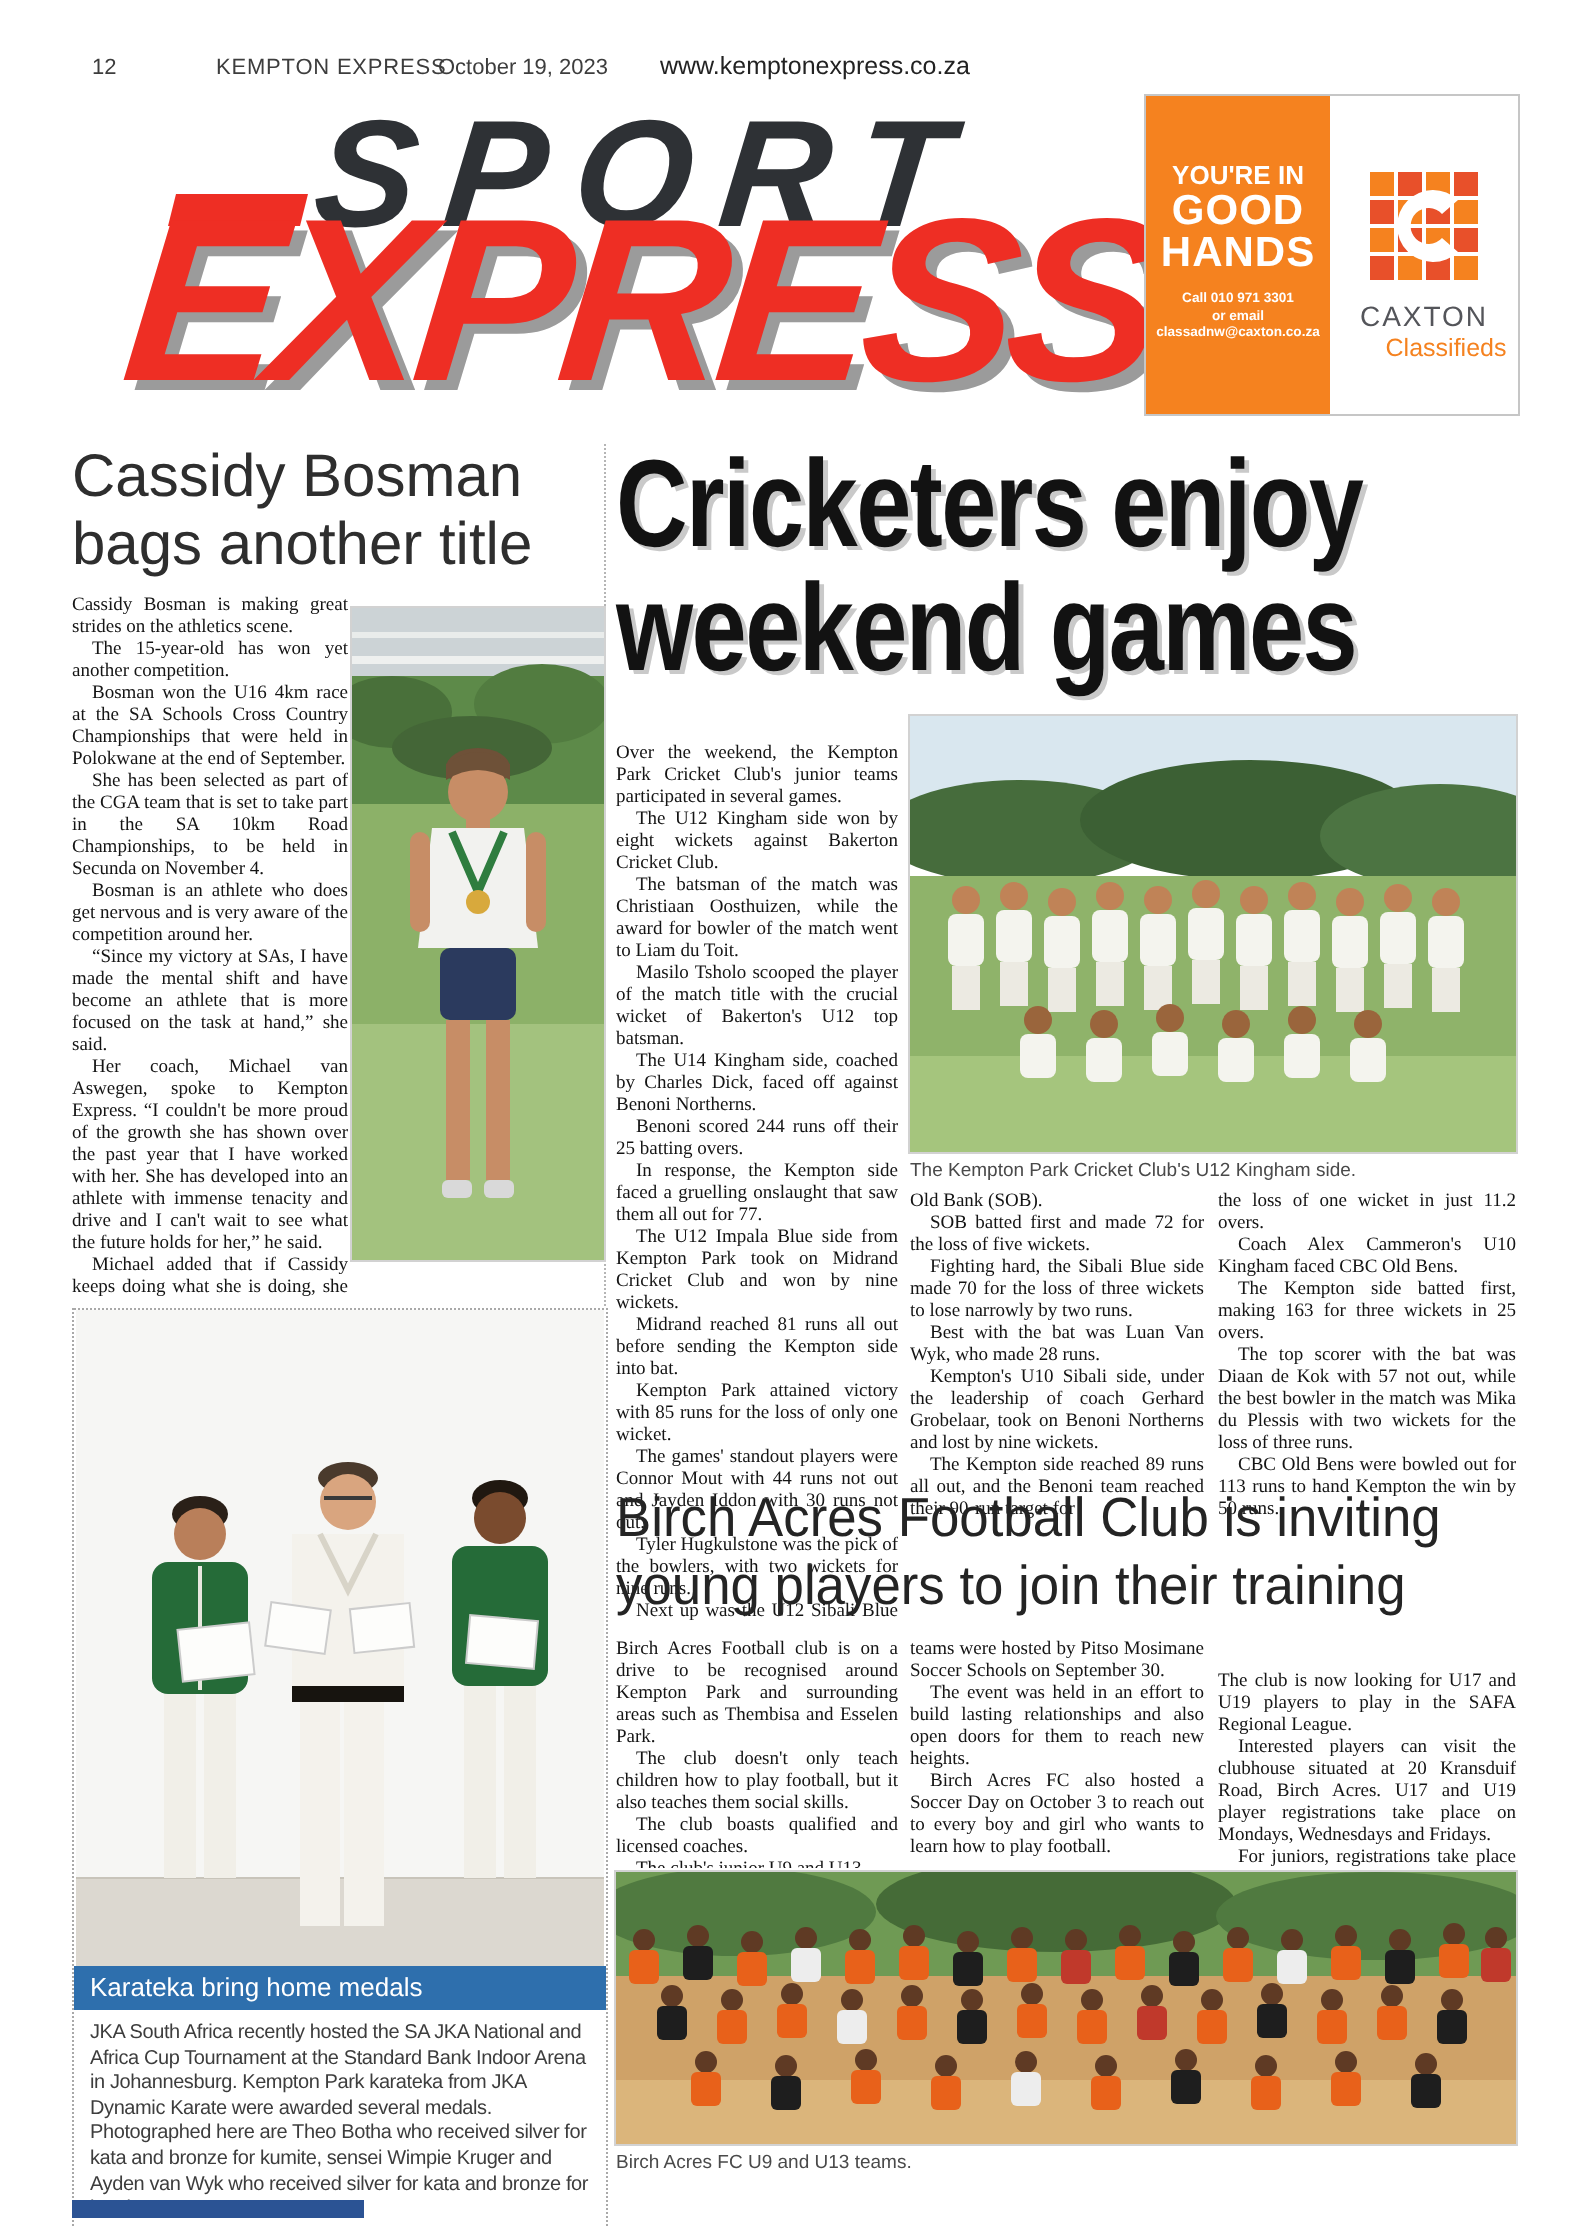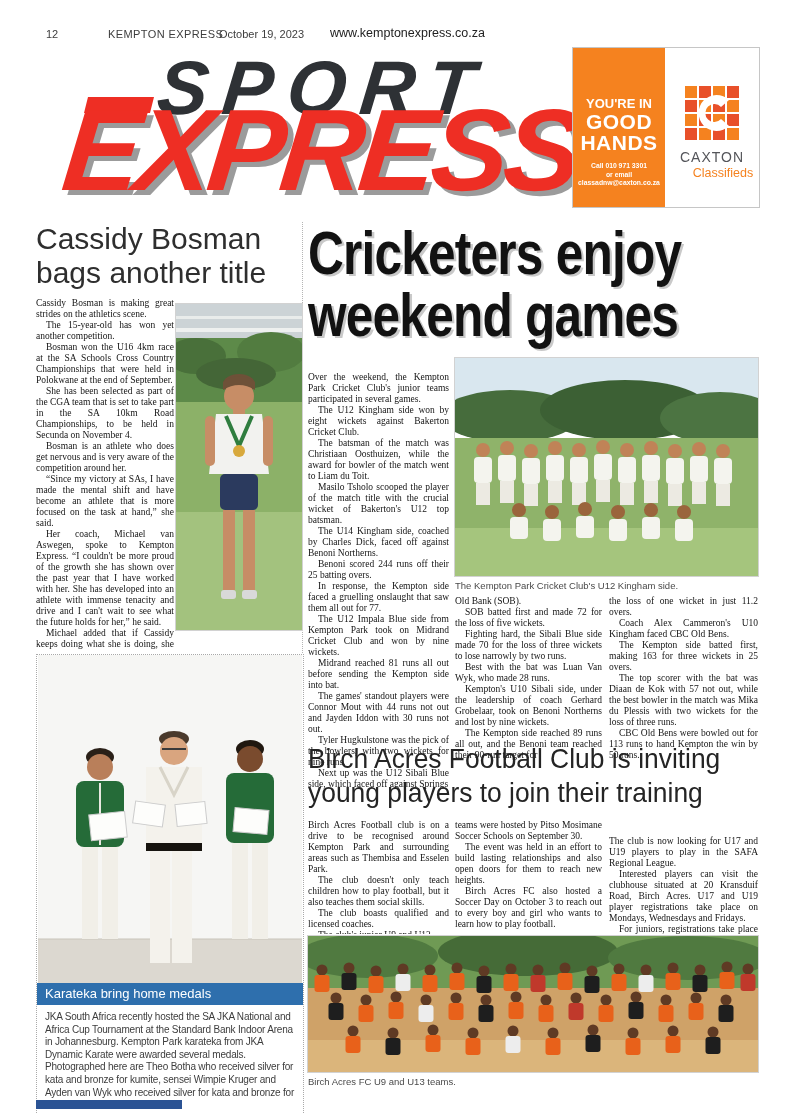--- a/index.html
+++ b/index.html
@@ -21,21 +21,21 @@
   }
   .mast-express{
     font-weight:800;font-style:italic;font-size:116px;line-height:1;
     color:#ee2e24;letter-spacing:-5px;display:inline-block;transform:skewX(-6deg);
     text-shadow:6px 5px 0 #9b9b9b;
   }
   .mast-redbar{background:#ee2e24;transform:skewX(-14deg);}
 
   
   .ad{border:1px solid #c6c6c6;display:flex;background:#fff;}
-  .ad-orange{flex:0 0 92px;background:#f5821f;color:#fff;text-align:center;padding-top:48px;box-sizing:border-box;}
+  .ad-orange{flex:0 0 92px;background:#f5821f;color:#fff;text-align:center;padding-top:32px;box-sizing:border-box;}
   .ad-h1{font-size:13px;font-weight:700;line-height:15px;}
   .ad-h2{font-size:21px;font-weight:700;line-height:21px;letter-spacing:.5px;}
   .ad-contact{font-size:6.8px;font-weight:700;line-height:8.6px;margin-top:9px;}
   .ad-white{flex:1;text-align:center;padding-top:38px;}
   .ad-brand{font-size:14px;color:#54555a;letter-spacing:1px;margin-top:5px;}
   .ad-brand-sub{font-size:12.5px;color:#f5821f;margin-top:1px;margin-left:22px;}
 
   
   .h-athletics{font-size:30px;line-height:34px;color:#2e2e2e;font-weight:400;}
   .h-cricket{font-weight:700;font-size:62px;line-height:62px;color:#121212;white-space:nowrap;}
@@ -168,20 +168,21 @@
   <div class="abs textcol" style="left:308px;top:372px;width:141px;height:438px;">
       <p>Over the weekend, the Kempton Park Cricket Club's junior teams participated in several games.</p>
       <p>The U12 Kingham side won by eight wickets against Bakerton Cricket Club.</p>
       <p>The batsman of the match was Christiaan Oosthuizen, while the award for bowler of the match went to Liam du Toit.</p>
       <p>Masilo Tsholo scooped the player of the match title with the crucial wicket of Bakerton's U12 top batsman.</p>
       <p>The U14 Kingham side, coached by Charles Dick, faced off against Benoni Northerns.</p>
       <p>Benoni scored 244 runs off their 25 batting overs.</p>
       <p>In response, the Kempton side faced a gruelling onslaught that saw them all out for 77.</p>
       <p>The U12 Impala Blue side from Kempton Park took on Midrand Cricket Club and won by nine wickets.</p>
       <p>Midrand reached 81 runs all out before sending the Kempton side into bat.</p>
+      <p>Kempton Park attained victory with 85 runs for the loss of only one wicket.</p>
       <p>The games' standout players were Connor Mout with 44 runs not out and Jayden Iddon with 30 runs not out.</p>
       <p>Tyler Hugkulstone was the pick of the bowlers, with two wickets for nine runs.</p>
       <p>Next up was the U12 Sibali Blue side, which faced off against Springs</p>
     </div>
 
   <svg class="abs photo-frame" style="left:455px;top:358px;" width="303" height="218" viewBox="0 0 303 218">
     <defs>
       <g id="cst">
         <circle cx="0" cy="0" r="7" fill="#c08357"></circle>
         <rect x="-9" y="7" width="18" height="26" rx="4" fill="#f4f4ee"></rect>

